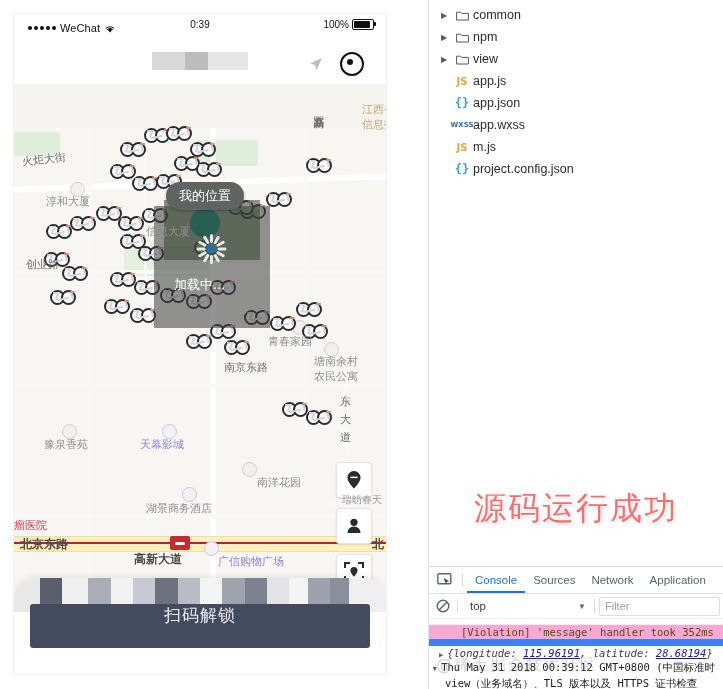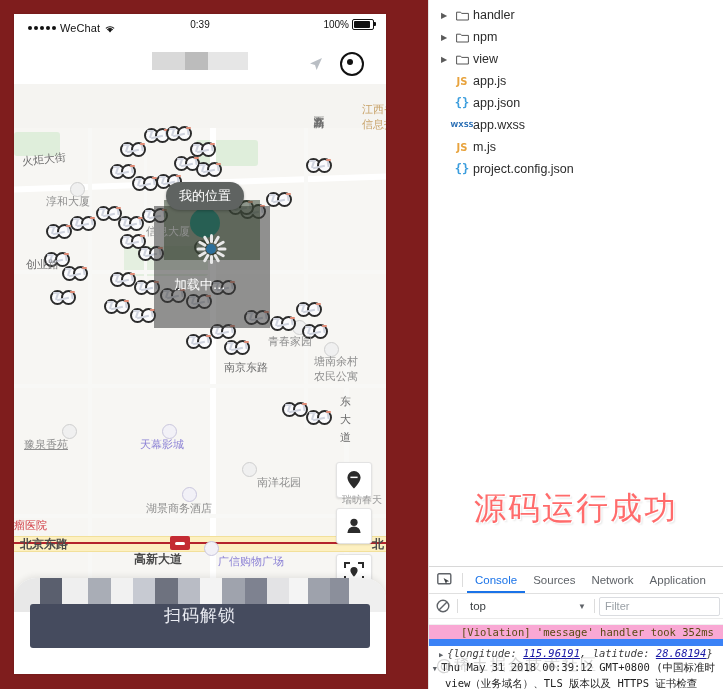--- a/index.html
+++ b/index.html
@@ -5,21 +5,21 @@
   html,body{margin:0;padding:0;}
   body{
     width:723px;height:689px;overflow:hidden;
     background:#edece8;
     font-family:"Liberation Sans", sans-serif;
     -webkit-font-smoothing:antialiased;
   }
   .root{position:relative;width:723px;height:689px;}
 
   
-  .sim-pane{position:absolute;left:0;top:0;width:428px;height:689px;background:#7f1d1d;}
+  .sim-pane{position:absolute;left:0;top:0;width:428px;height:689px;background:#ffffff;}
   .phone{position:absolute;left:14px;top:14px;width:372px;height:660px;background:#fff;
          box-shadow:0 0 2px rgba(0,0,0,.18);overflow:hidden;}
 
   .statusbar{position:relative;height:26px;background:#fff;}
   .sb-left{position:absolute;left:14px;top:5px;display:flex;align-items:center;gap:4px;}
   .dots{display:flex;gap:2px;}
   .dots i{width:4px;height:4px;border-radius:50%;background:#111;display:block;}
   .carrier{font-size:11px;color:#111;line-height:1;letter-spacing:.1px;}
   .wifi{display:inline-block;}
   .sb-time{position:absolute;left:0;right:0;top:5px;text-align:center;font-size:10px;color:#111;}
@@ -606,21 +606,21 @@
           <div class="mlabel vert" style="left:296px;top:24px;">高新五路</div>
           <div class="mlabel" style="left:348px;top:18px;color:#c8a36a;">江西省</div>
           <div class="mlabel" style="left:348px;top:33px;color:#c8a36a;">信息技</div>
           <div class="mlabel poi" style="left:254px;top:250px;">青春家园</div>
           <div class="mlabel poi" style="left:300px;top:270px;">塘南余村</div>
           <div class="mlabel poi" style="left:300px;top:285px;">农民公寓</div>
           <div class="mlabel" style="left:210px;top:276px;">南京东路</div>
           <div class="mlabel" style="left:326px;top:310px;">东</div>
           <div class="mlabel" style="left:326px;top:328px;">大</div>
           <div class="mlabel" style="left:326px;top:346px;">道</div>
-          <div class="mlabel poi" style="left:10px;top:353px;text-decoration:underline;">豫泉香苑</div>
+          <div class="mlabel poi" style="left:30px;top:353px;">豫泉香苑</div>
           <div class="mlabel purple" style="left:126px;top:353px;">天幕影城</div>
           <div class="mlabel poi" style="left:132px;top:417px;">湖景商务酒店</div>
           <div class="mlabel poi" style="left:243px;top:391px;">南洋花园</div>
           <div class="mlabel red" style="left:0px;top:434px;">瘤医院</div>
           <div class="mlabel dark" style="left:6px;top:452px;font-size:12px;">北京东路</div>
           <div class="mlabel dark" style="left:120px;top:467px;font-size:12px;text-align:right;">高新大道</div>
           <div class="mlabel purple" style="left:204px;top:470px;">广信购物广场</div>
           <div class="mlabel dark" style="left:358px;top:452px;font-size:12px;">北</div>
 
           <div class="fab" style="right:14px;top:378px;">
@@ -665,21 +665,21 @@
   <div class="dev-pane">
 
     <div class="filetree">
       <div class="frow">
         <span class="tw">▶</span>
         <span class="fi">
           <svg width="13" height="11" viewBox="0 0 13 11">
               <path d="M0.6 2.2 h4 l1 1.2 h6.8 v6.6 h-11.8 z" fill="none" stroke="#555" stroke-width="1"></path>
             </svg>
         </span>
-        <span class="fname">handler</span>
+        <span class="fname">common</span>
       </div>
       <div class="frow">
         <span class="tw">▶</span>
         <span class="fi">
           <svg width="13" height="11" viewBox="0 0 13 11">
               <path d="M0.6 2.2 h4 l1 1.2 h6.8 v6.6 h-11.8 z" fill="none" stroke="#555" stroke-width="1"></path>
             </svg>
         </span>
         <span class="fname">npm</span>
       </div>

